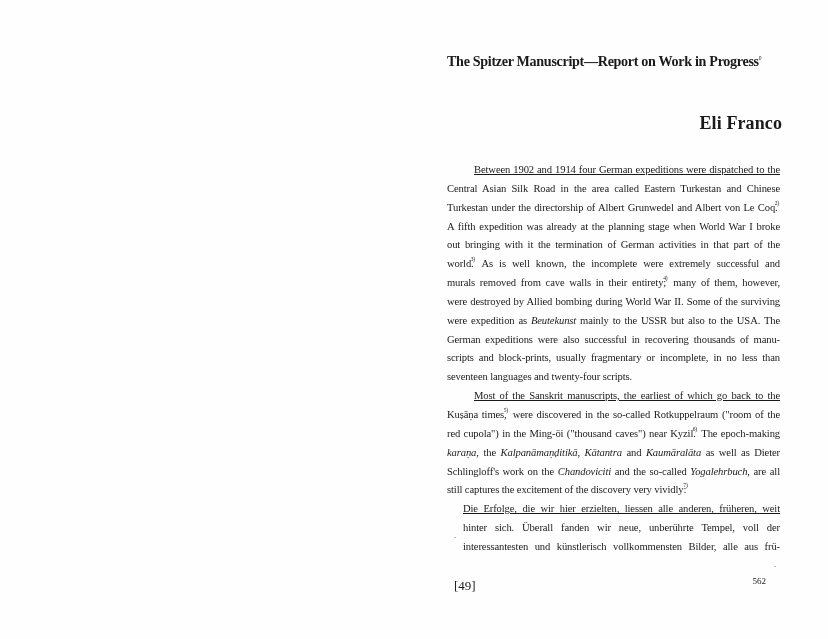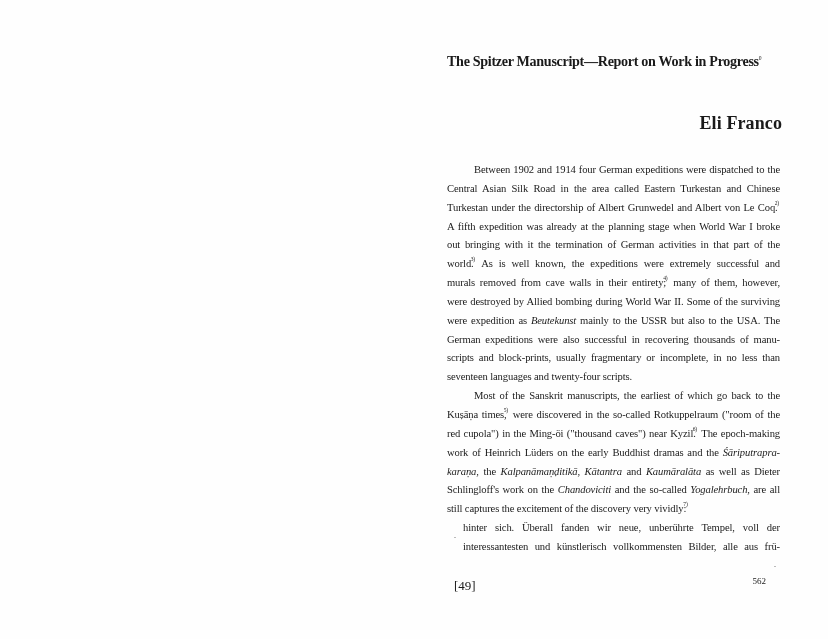--- a/index.html
+++ b/index.html
@@ -62,20 +62,21 @@
       display: block;
       white-space: nowrap;
       text-align-last: justify;
       text-align: justify;
     }
     .line.last {
       text-align-last: left;
     }
     .indent {
       padding-left: 27px;
+      text-decoration: underline;
     }
     .quote {
       padding-left: 16px;
     }
     em {
       font-style: italic;
     }
     sup.fn {
       font-size: 5.5px;
       vertical-align: 6px;
@@ -114,36 +115,36 @@
 
   <div class="author">Eli Franco</div>
 
   <div class="body-text">
 
     <span class="line indent">Between 1902 and 1914 four German expeditions were dispatched to the</span>
     <span class="line">Central Asian Silk Road in the area called Eastern Turkestan and Chinese</span>
     <span class="line"><span>Turkestan under the directorship of Albert Grunwedel and Albert von Le Coq.</span><sup class="fn">2)</sup></span>
     <span class="line">A fifth expedition was already at the planning stage when World War I broke</span>
     <span class="line">out bringing with it the termination of German activities in that part of the</span>
-    <span class="line"><span>world.</span><sup class="fn">3)</sup><span> As is well known, the expeditions were extremely successful and</span></span>
+    <span class="line"><span>world.</span><sup class="fn">3)</sup><span> As is well known, the incomplete were extremely successful and</span></span>
     <span class="line"><span>murals removed from cave walls in their entirety;</span><sup class="fn">4)</sup><span> many of them, however,</span></span>
     <span class="line">were destroyed by Allied bombing during World War II. Some of the surviving</span>
     <span class="line"><span>were expedition as </span><em>Beutekunst</em><span> mainly to the USSR but also to the USA. The</span></span>
     <span class="line">German expeditions were also successful in recovering thousands of manu-</span>
     <span class="line">scripts and block-prints, usually fragmentary or incomplete, in no less than</span>
     <span class="line last">seventeen languages and twenty-four scripts.</span>
 
     <span class="line indent">Most of the Sanskrit manuscripts, the earliest of which go back to the</span>
     <span class="line"><span>Kuṣāṇa times,</span><sup class="fn">5)</sup><span> were discovered in the so-called Rotkuppelraum ("room of the</span></span>
     <span class="line"><span>red cupola") in the Ming-öi ("thousand caves") near Kyzil.</span><sup class="fn">6)</sup><span> The epoch-making</span></span>
-    <span class="line"><span>work of Heinrich Lüders on the early Buddhist dramas and the </span><em>Śāriputrapra-</em></span>
     <span class="line"><em>karaṇa</em><span>, the </span><em>Kalpanāmaṇḍitikā</em><span>, </span><em>Kātantra</em><span> and </span><em>Kaumāralāta</em><span> as well as Dieter</span></span>
     <span class="line"><span>Schlingloff's work on the </span><em>Chandoviciti</em><span> and the so-called </span><em>Yogalehrbuch</em><span>, are all</span></span>
     <span class="line last"><span>still captures the excitement of the discovery very vividly:</span><sup class="fn">7)</sup></span>
 
+    <span class="line quote indent">Die Erfolge, die wir hier erzielten, liessen alle anderen, früheren, weit</span>
     <span class="line quote">hinter sich. Überall fanden wir neue, unberührte Tempel, voll der</span>
     <span class="line quote">interessantesten und künstlerisch vollkommensten Bilder, alle aus frü-</span>
   </div>
 
   <div class="footer-left">[49]</div>
   <div class="footer-right">562</div>
 </div>
 
 <div class="speck" style="left:454px;top:537px;"></div>
 <div class="speck" style="left:774px;top:566px;"></div>

